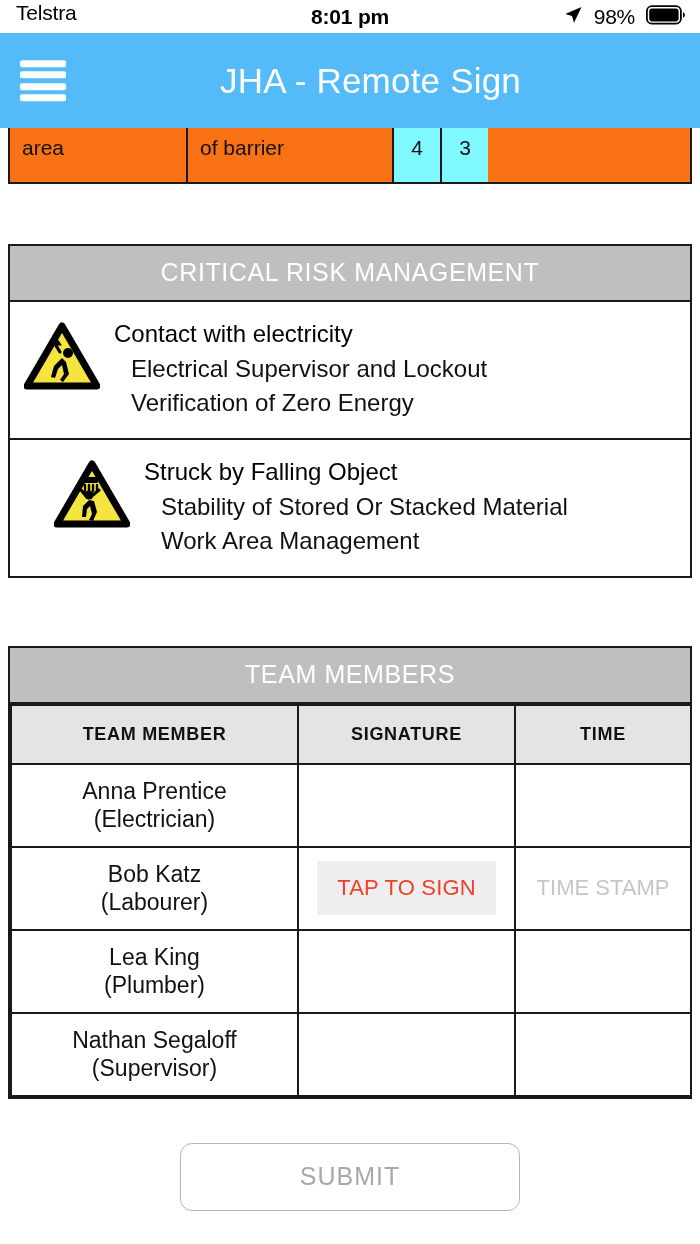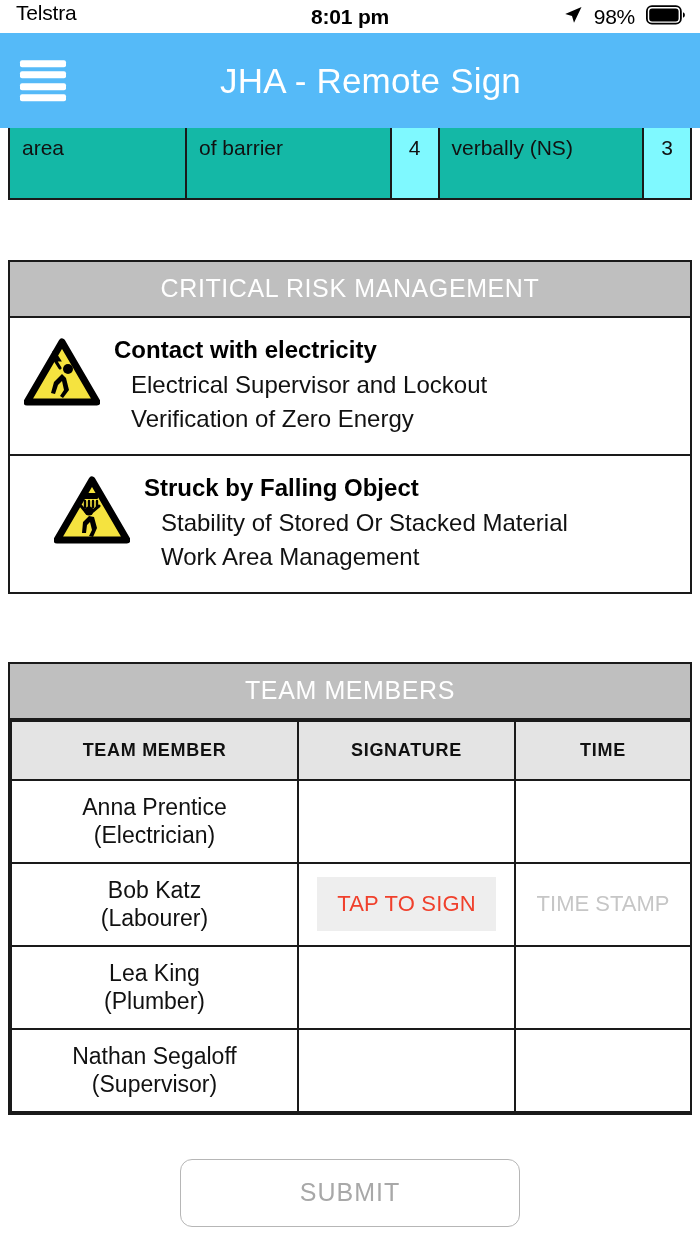--- a/index.html
+++ b/index.html
@@ -63,21 +63,21 @@
     padding-left:41px;
   }
 
   
   .content{ width:100%; height:1116px; background:#fff; overflow:hidden; }
 
   
   .risk-table{
     margin:0 8px; border:2px solid #1a1a1a;
     border-top:none;
-    display:flex; height:72px; background:#14b8a6;
+    display:flex; height:56px; background:#f97316;
   }
   .rt-cell{
     border-right:2px solid #1a1a1a;
     padding:8px 12px 0 12px;
     font-size:21px; color:#111;
     display:block; overflow:hidden;
   }
   .rt-cell:last-child{ border-right:none; }
   .rt-c1{ width:178px; }
   .rt-c2{ width:206px; }
@@ -100,21 +100,21 @@
     border-bottom:2px solid #1a1a1a;
   }
   .crm-row:last-child{ border-bottom:none;padding-left:30px; }
   .crm-icon{
     width:104px; flex:0 0 104px;
     display:flex; align-items:flex-start; justify-content:center;
     padding-top:4px;
   }
   .crm-text{ flex:1; padding-right:14px; }
   .crm-title{
-    font-size:24px; font-weight:bold; color:#000;
+    font-size:24px; font-weight:normal; color:#000;
     line-height:1.32; margin-bottom:2px;
   }
   .crm-sub{
     font-size:24px; color:#111; line-height:1.42;
     padding-left:17px;
   }
 
   
   .tm-wrap{ margin-top:68px; }
   .tm-table{ width:100%; border-collapse:collapse; table-layout:fixed; }
@@ -208,21 +208,20 @@
   </div>
   <div class="nav-title">JHA - Remote Sign</div>
 </div>
 
 <div class="content">
 
   <div class="risk-table">
     <div class="rt-cell rt-c1">area</div>
     <div class="rt-cell rt-c2">of barrier</div>
     <div class="rt-cell rt-c3">4</div>
-    <div class="rt-cell rt-c4">verbally (NS)</div>
     <div class="rt-cell rt-c5">3</div>
   </div>
 
   <div class="spacer-60"></div>
 
   <div class="panel">
     <div class="panel-head">CRITICAL RISK MANAGEMENT</div>
 
     <div class="crm-row">
       <div class="crm-icon">

